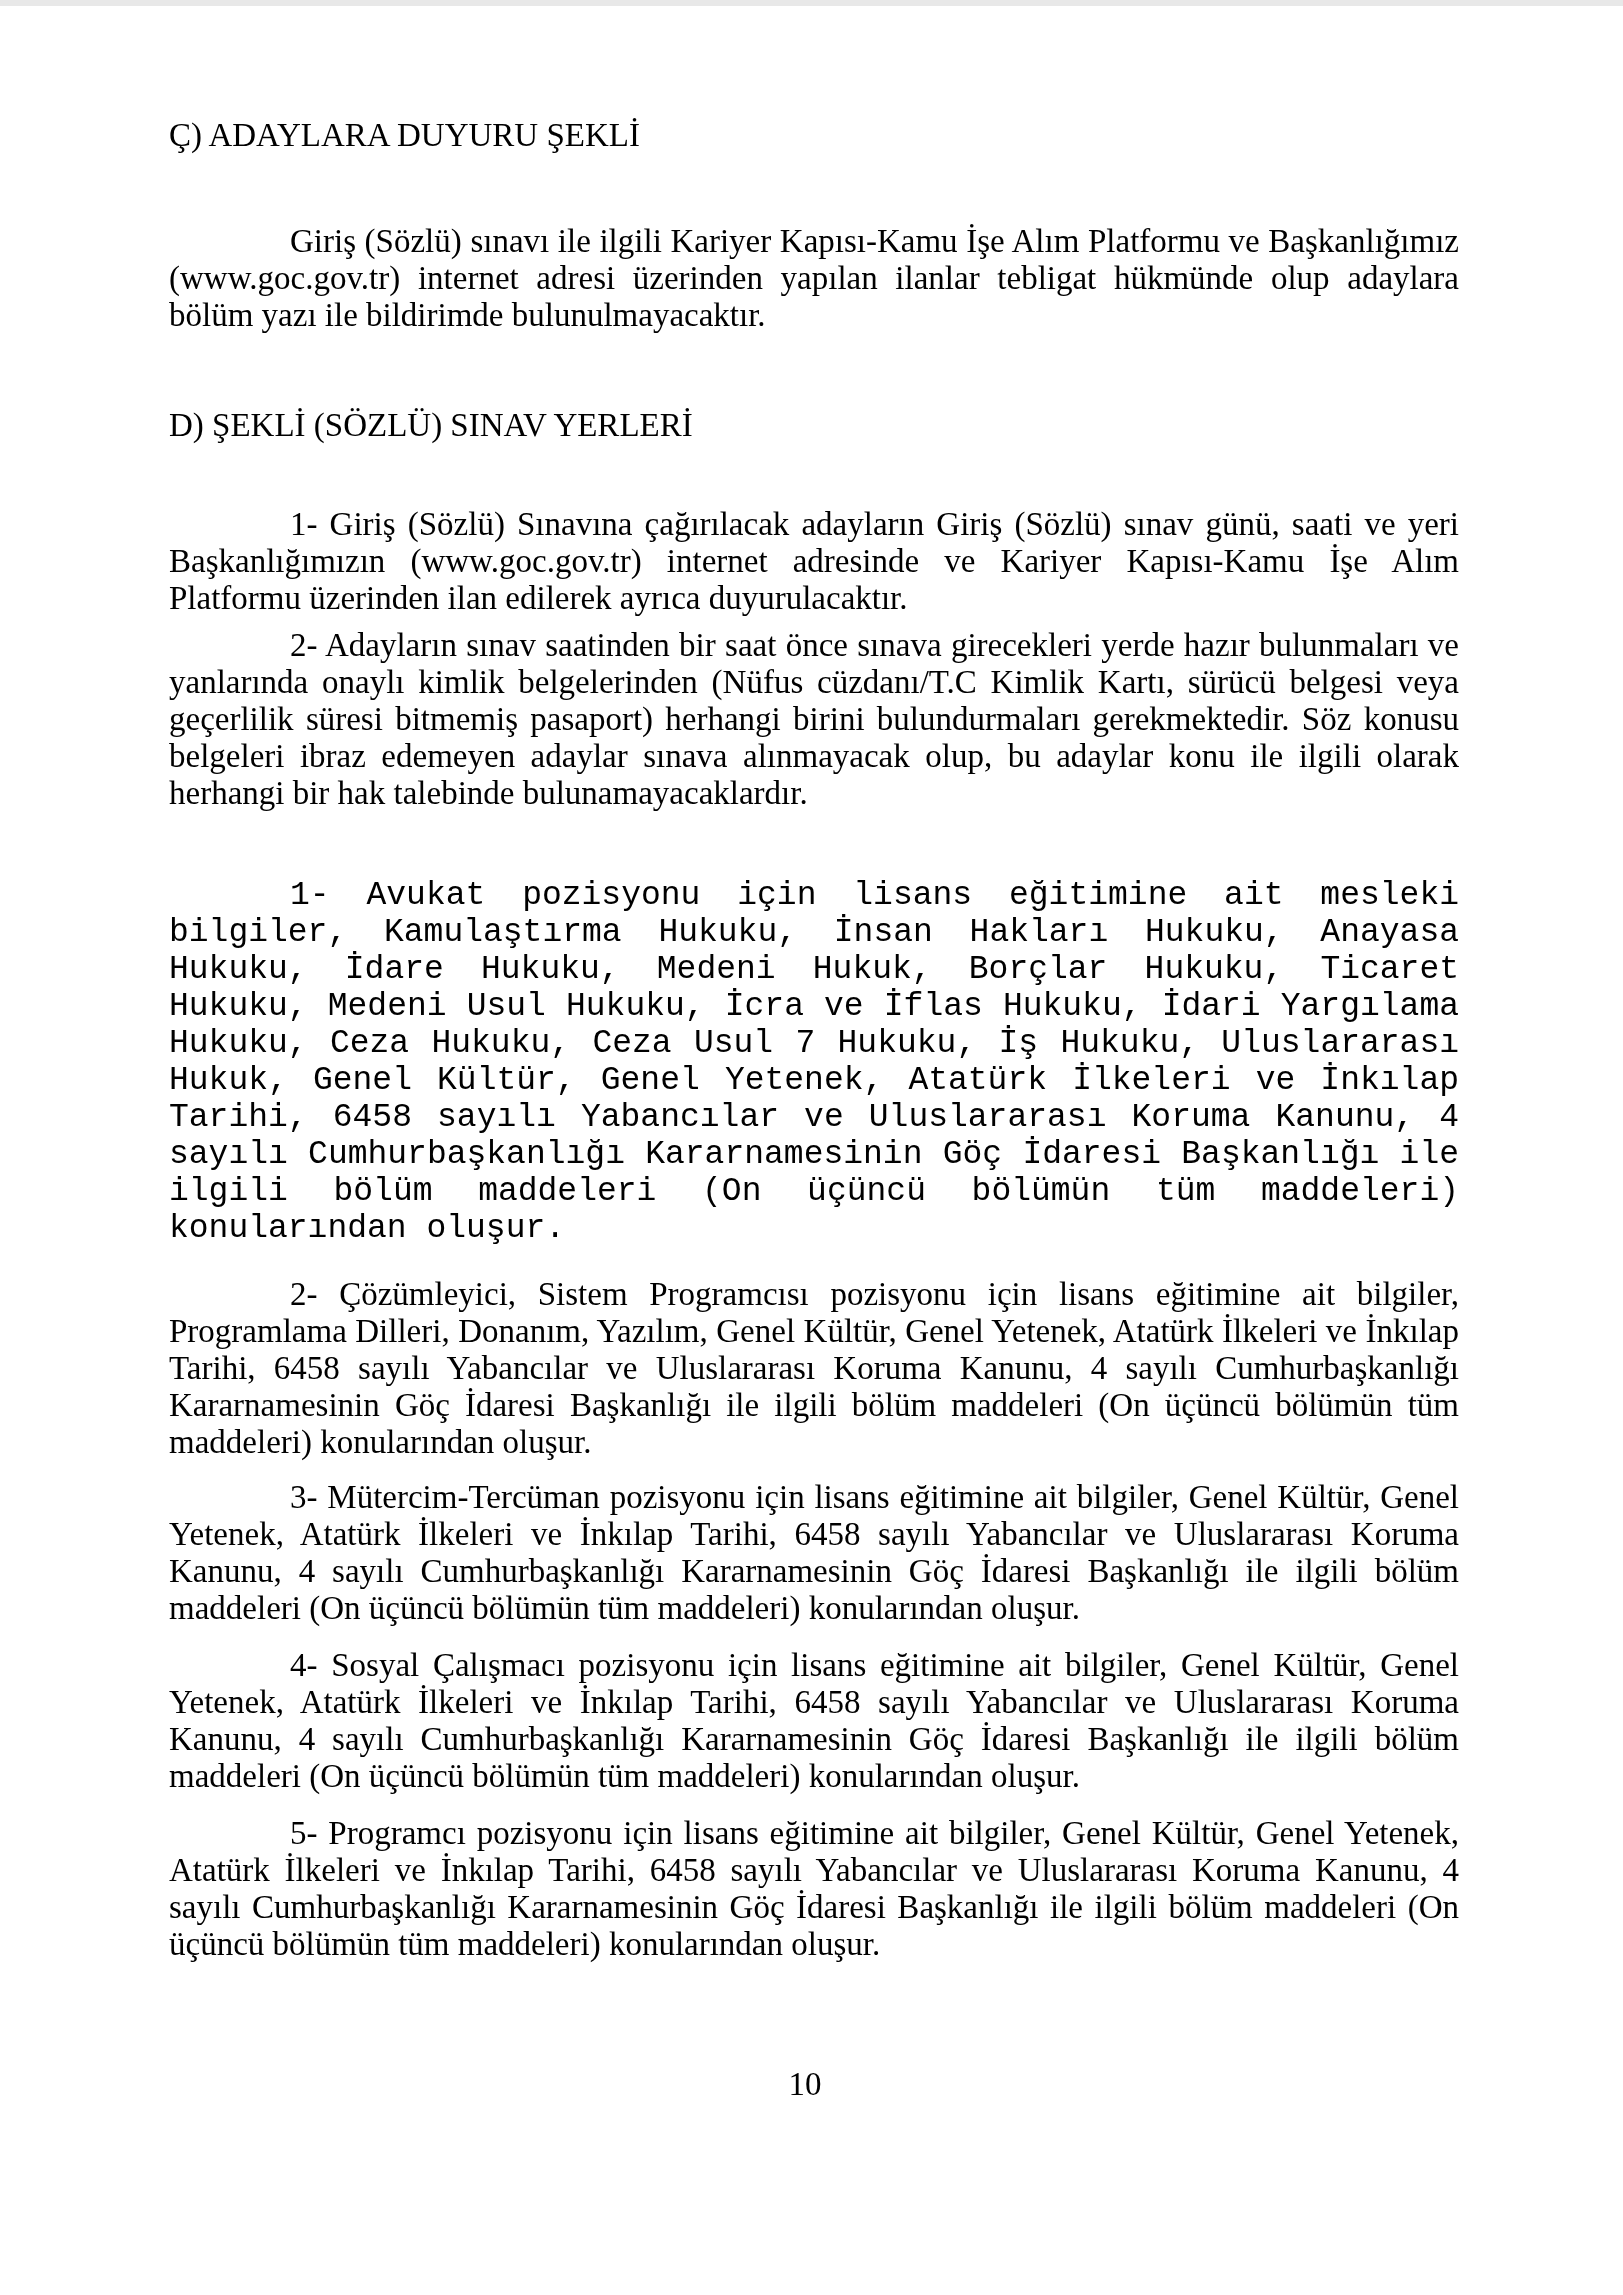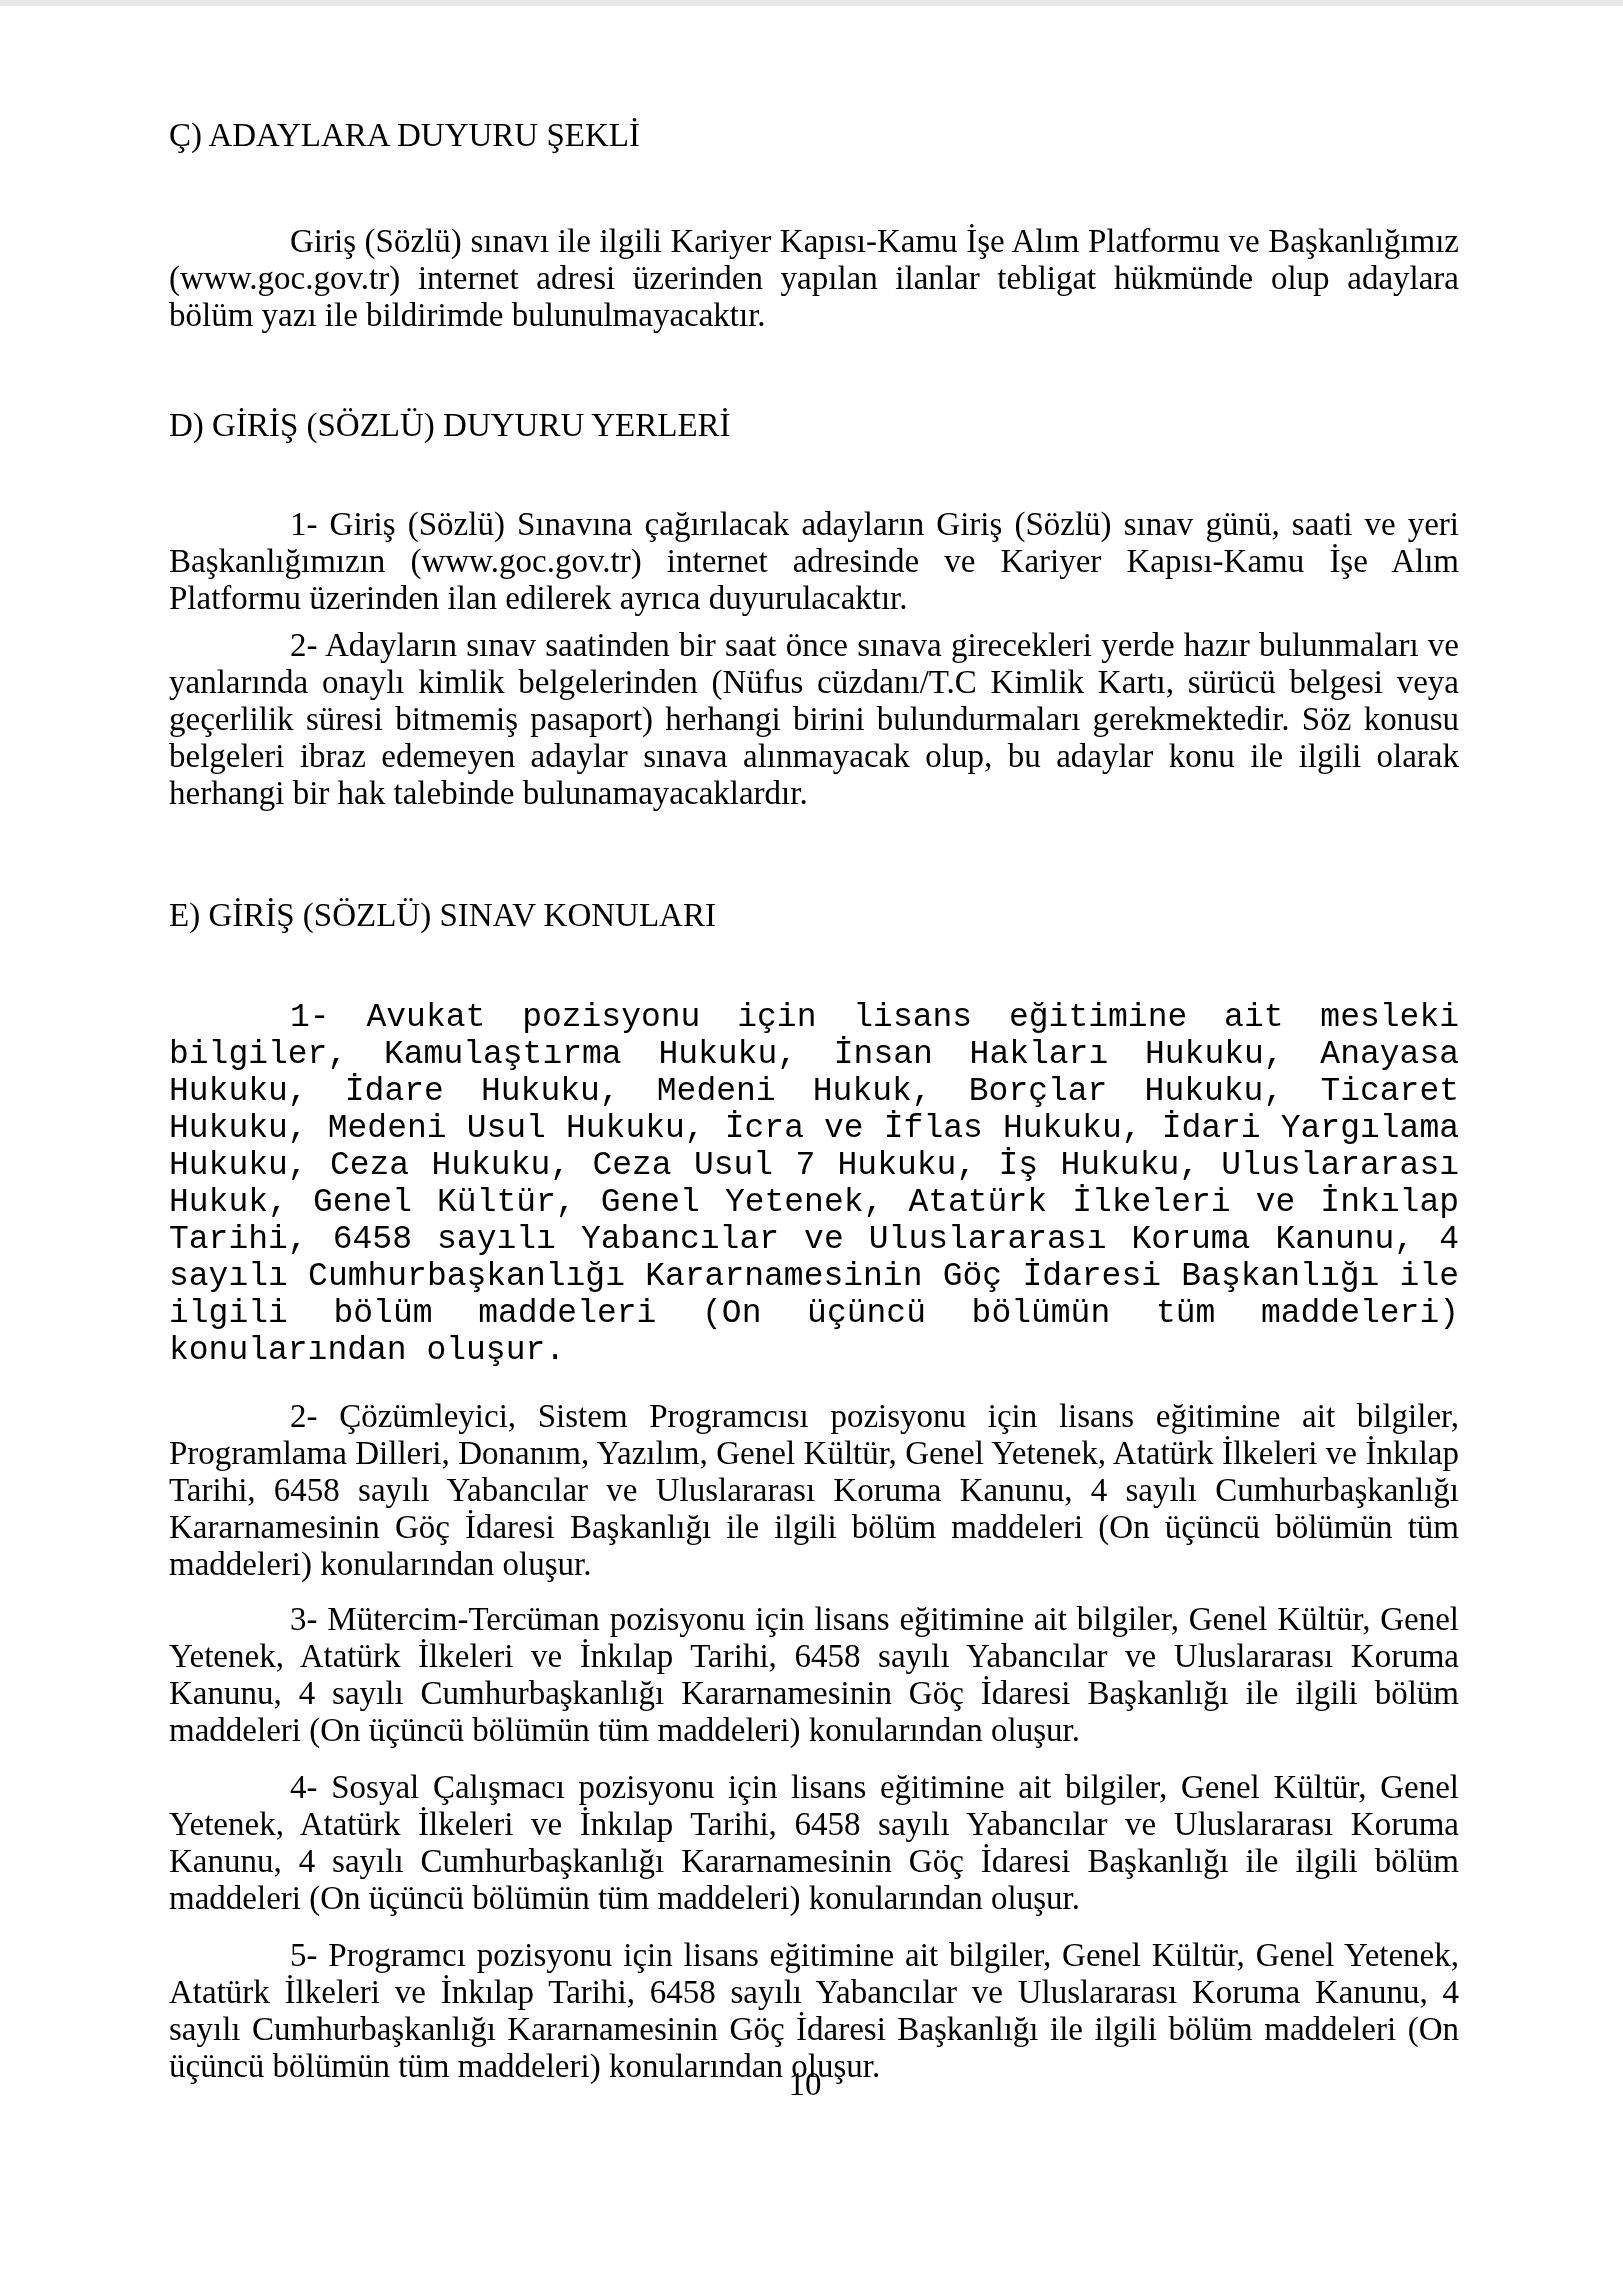--- a/index.html
+++ b/index.html
@@ -57,27 +57,26 @@
 </head>
 <body>
 
 <div class="page">
   <div class="content">
 
     <h2 class="heading">Ç) ADAYLARA DUYURU ŞEKLİ</h2>
 
     <p class="body-par mt-p1">Giriş (Sözlü) sınavı ile ilgili Kariyer Kapısı-Kamu İşe Alım Platformu ve Başkanlığımız (www.goc.gov.tr) internet adresi üzerinden yapılan ilanlar tebligat hükmünde olup adaylara bölüm yazı ile bildirimde bulunulmayacaktır.</p>
 
-    <h2 class="heading mt-hd">D) GİRİŞ (SÖZLÜ) DUYURU YERLERİ</h2>
+    <h2 class="heading mt-hd">D) ŞEKLİ (SÖZLÜ) SINAV YERLERİ</h2>
 
     <p class="body-par mt-pd1">1- Giriş (Sözlü) Sınavına çağırılacak adayların Giriş (Sözlü) sınav günü, saati ve yeri Başkanlığımızın (www.goc.gov.tr) internet adresinde ve Kariyer Kapısı-Kamu İşe Alım Platformu üzerinden ilan edilerek ayrıca duyurulacaktır.</p>
 
     <p class="body-par mt-pd2">2- Adayların sınav saatinden bir saat önce sınava girecekleri yerde hazır bulunmaları ve yanlarında onaylı kimlik belgelerinden (Nüfus cüzdanı/T.C Kimlik Kartı, sürücü belgesi veya geçerlilik süresi bitmemiş pasaport) herhangi birini bulundurmaları gerekmektedir. Söz konusu belgeleri ibraz edemeyen adaylar sınava alınmayacak olup, bu adaylar konu ile ilgili olarak herhangi bir hak talebinde bulunamayacaklardır.</p>
 
-    <h2 class="heading mt-he">E) GİRİŞ (SÖZLÜ) SINAV KONULARI</h2>
 
     <p class="body-par mt-pe1">1- Avukat pozisyonu için lisans eğitimine ait mesleki bilgiler, Kamulaştırma Hukuku, İnsan Hakları Hukuku, Anayasa Hukuku, İdare Hukuku, Medeni Hukuk, Borçlar Hukuku, Ticaret Hukuku, Medeni Usul Hukuku, İcra ve İflas Hukuku, İdari Yargılama Hukuku, Ceza Hukuku, Ceza Usul 7 Hukuku, İş Hukuku, Uluslararası Hukuk, Genel Kültür, Genel Yetenek, Atatürk İlkeleri ve İnkılap Tarihi, 6458 sayılı Yabancılar ve Uluslararası Koruma Kanunu, 4 sayılı Cumhurbaşkanlığı Kararnamesinin Göç İdaresi Başkanlığı ile ilgili bölüm maddeleri (On üçüncü bölümün tüm maddeleri) konularından oluşur.</p>
 
     <p class="body-par mt-pe2">2- Çözümleyici, Sistem Programcısı pozisyonu için lisans eğitimine ait bilgiler, Programlama Dilleri, Donanım, Yazılım, Genel Kültür, Genel Yetenek, Atatürk İlkeleri ve İnkılap Tarihi, 6458 sayılı Yabancılar ve Uluslararası Koruma Kanunu, 4 sayılı Cumhurbaşkanlığı Kararnamesinin Göç İdaresi Başkanlığı ile ilgili bölüm maddeleri (On üçüncü bölümün tüm maddeleri) konularından oluşur.</p>
 
     <p class="body-par mt-pe3">3- Mütercim-Tercüman pozisyonu için lisans eğitimine ait bilgiler, Genel Kültür, Genel Yetenek, Atatürk İlkeleri ve İnkılap Tarihi, 6458 sayılı Yabancılar ve Uluslararası Koruma Kanunu, 4 sayılı Cumhurbaşkanlığı Kararnamesinin Göç İdaresi Başkanlığı ile ilgili bölüm maddeleri (On üçüncü bölümün tüm maddeleri) konularından oluşur.</p>
 
     <p class="body-par mt-pe4">4- Sosyal Çalışmacı pozisyonu için lisans eğitimine ait bilgiler, Genel Kültür, Genel Yetenek, Atatürk İlkeleri ve İnkılap Tarihi, 6458 sayılı Yabancılar ve Uluslararası Koruma Kanunu, 4 sayılı Cumhurbaşkanlığı Kararnamesinin Göç İdaresi Başkanlığı ile ilgili bölüm maddeleri (On üçüncü bölümün tüm maddeleri) konularından oluşur.</p>
 
     <p class="body-par mt-pe5">5- Programcı pozisyonu için lisans eğitimine ait bilgiler, Genel Kültür, Genel Yetenek, Atatürk İlkeleri ve İnkılap Tarihi, 6458 sayılı Yabancılar ve Uluslararası Koruma Kanunu, 4 sayılı Cumhurbaşkanlığı Kararnamesinin Göç İdaresi Başkanlığı ile ilgili bölüm maddeleri (On üçüncü bölümün tüm maddeleri) konularından oluşur.</p>

